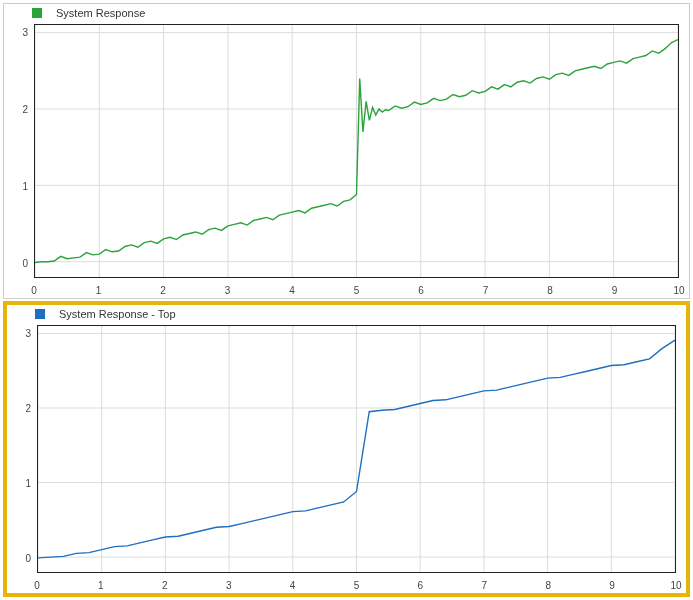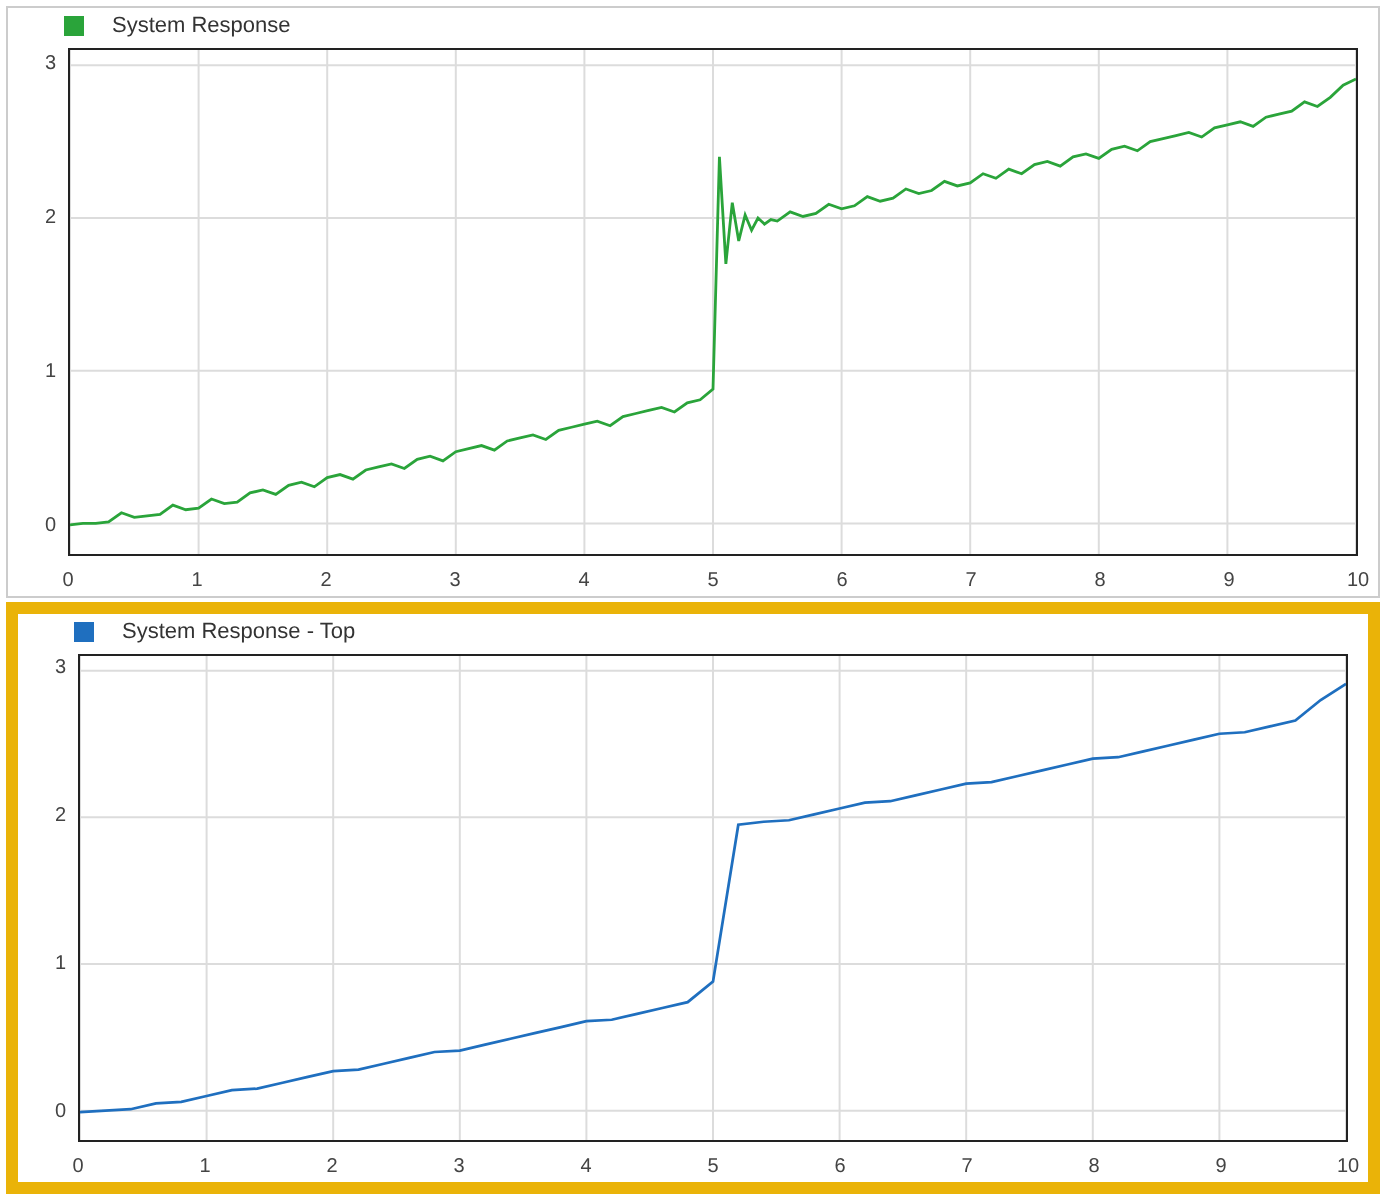--- a/index.html
+++ b/index.html
@@ -16,21 +16,21 @@
     height: 600px;
     box-sizing: border-box;
   }
   .panel {
     position: absolute;
     box-sizing: border-box;
     border: 1px solid #ccc;
     background: #ffffff;
   }
   .panel.selected {
-    border: 6px solid #eab308;
+    border: 4px solid #eab308;
   }
   .legend {
     position: absolute;
     top: 3px;
     left: 8px;
     font-size: 11px;
     color: #333;
     display: flex;
     align-items: center;
     gap: 14px;

